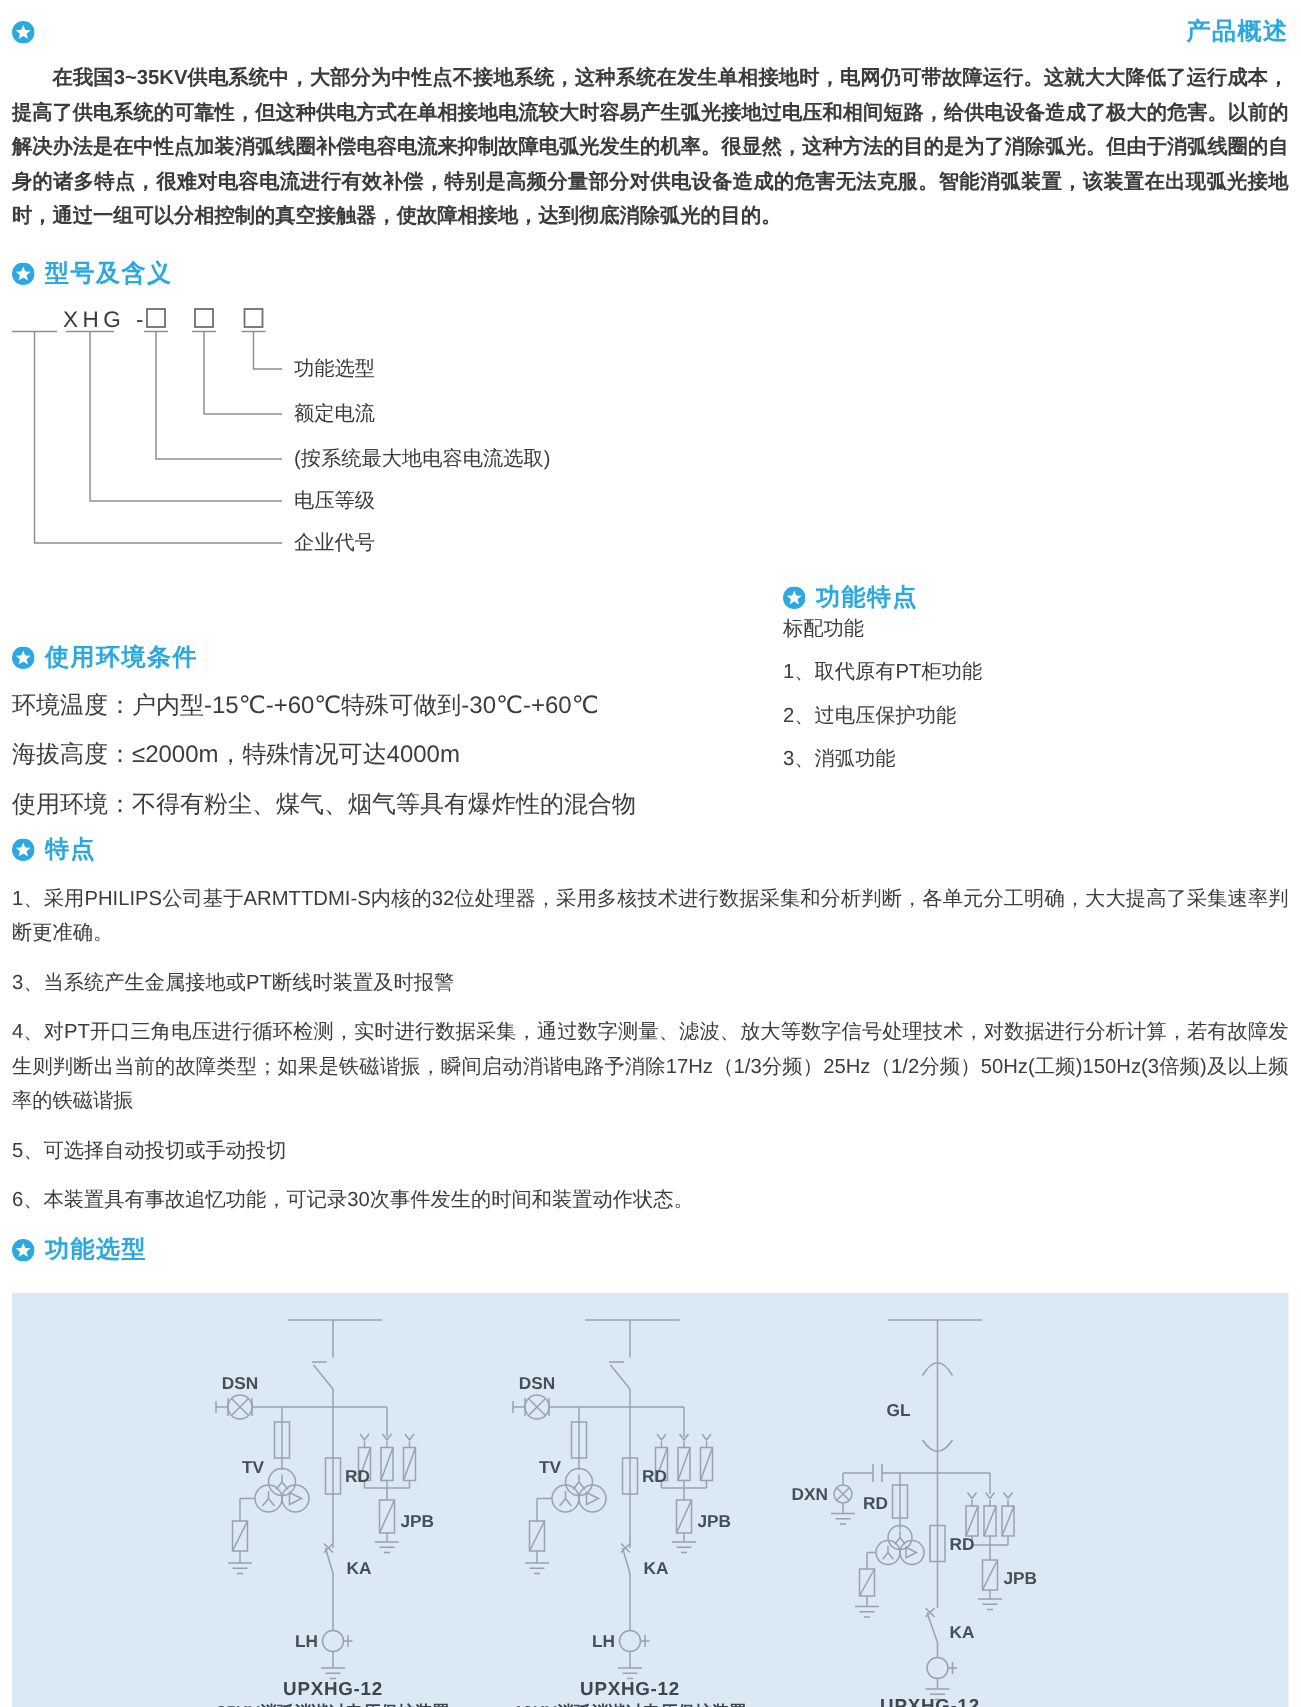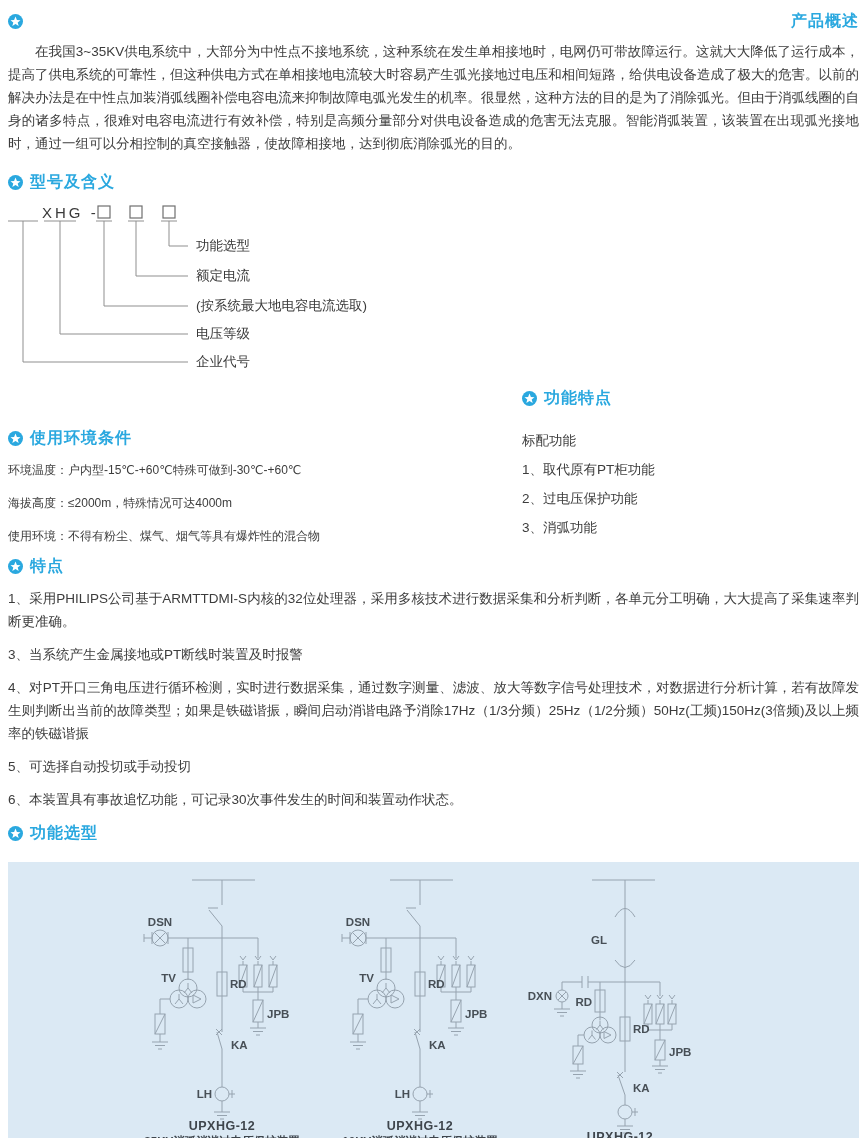--- a/index.html
+++ b/index.html
@@ -4,34 +4,34 @@
 <style>
   html,body{margin:0;padding:0;background:#ffffff;}
   body{width:867px;font-family:"Liberation Sans","DejaVu Sans",sans-serif;color:#3e3e3e;}
   .page{width:851px;padding:0 8px;}
   
   .sec-header{display:flex;align-items:center;gap:7px;margin:0;padding:0;}
   .sec-header h2{margin:0;font-size:16px;font-weight:bold;color:#2aa8df;letter-spacing:1px;}
   .star-icon{flex:0 0 auto;display:block;}
   
   .sec-overview .sec-header{padding-top:11px;justify-content:space-between;}
-  .overview-body{margin:8px 0 0 0;font-size:13.5px;line-height:23px;text-align:justify;text-indent:2em;color:#3c3c3c;}
+  .overview-body{margin:8px 0 0 0;font-size:13.5px;line-height:23px;text-align:justify;text-indent:2em;color:#3c3c3c;font-weight:bold;}
   
   .sec-model .sec-header{padding-top:17px;}
   .model-svg{display:block;margin-top:8px;}
   .model-svg .m-lines{stroke:#8f8f8f;stroke-width:1;fill:none;}
   .model-svg .m-box{stroke:#6f6f6f;stroke-width:1.2;fill:#ffffff;}
   .model-svg text{fill:#3a3a3a;font-size:13.5px;}
   .model-svg .m-code{font-size:15px;letter-spacing:3px;fill:#3a3a3a;}
   
   .two-col{display:flex;align-items:flex-start;margin-top:12px;}
   .col-env{width:514px;flex:0 0 auto;margin-top:40px;}
   .col-func{flex:1 1 auto;}
-  .col-env .plain-line{margin:10px 0 0 0;font-size:12px;line-height:23px;color:#3c3c3c;}
-  .func-cols{display:flex;margin-top:23px;}
+  .col-env .plain-line{margin:10px 0 0 0;font-size:16px;line-height:23px;color:#3c3c3c;}
+  .func-cols{display:flex;margin-top:1px;}
   .func-col-std{width:162px;flex:0 0 auto;}
   .func-col-opt{flex:1 1 auto;}
   .func-head{margin:0 0 2px 0;font-size:13.5px;color:#3c3c3c;}
   .func-item{margin:11px 0 0 0;font-size:13.5px;color:#3c3c3c;}
   
   .sec-features .sec-header{padding-top:8px;}
   .feature-item{margin:10px 0 0 0;font-size:13.5px;line-height:23px;text-align:justify;color:#3c3c3c;}
   
   .sec-schematic .sec-header{padding-top:12px;}
   .panel{position:relative;margin-top:18px;width:851px;height:298px;background:#dbe9f4;}

